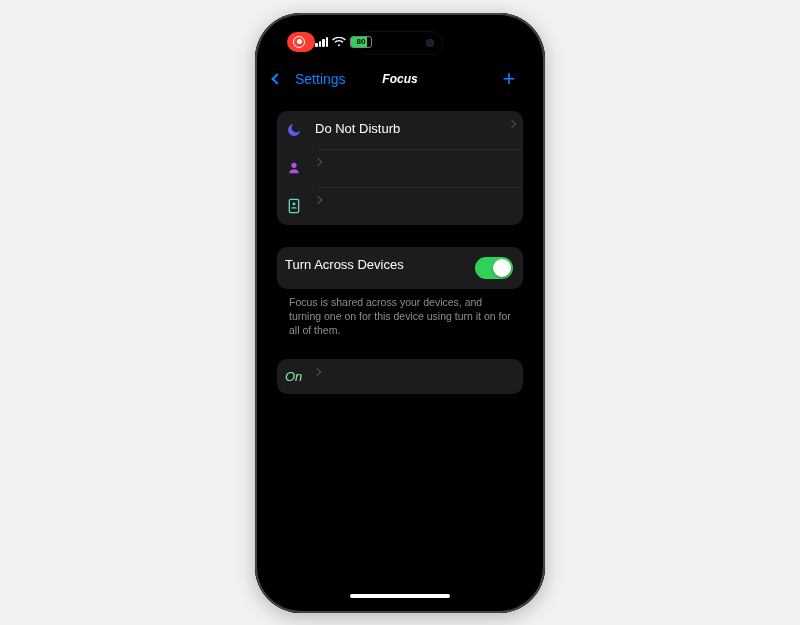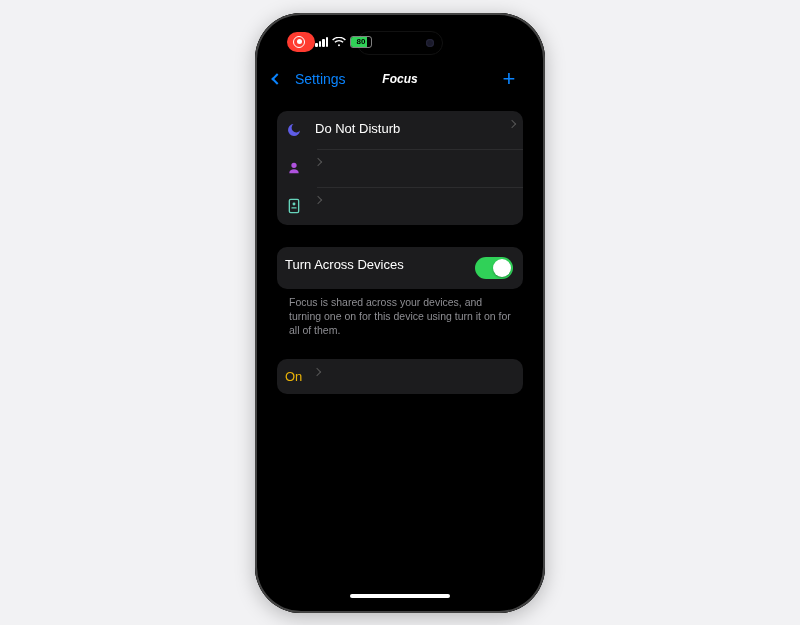--- a/index.html
+++ b/index.html
@@ -117,21 +117,21 @@
     padding:10px 8px;
     gap:12px;
     position:relative;
   }
   .row + .row::before {
     content:""; position:absolute; left:40px; right:0; top:0;
     height:1px; background:#2c2c2e;
   }
   .row-icon { width:18px; height:18px; display:flex; align-items:center; justify-content:center; flex:0 0 18px; }
   .row-label { flex:1; color:#fff; font-size:13px; }
-  .row-value { color:#eab308; font-size:13px; }
+  .row-value { color:#86efac; font-size:13px;font-style:italic; }
   .chev-right {
     width:6px; height:6px; border-right:1.5px solid #555; border-top:1.5px solid #555;
     transform: rotate(45deg);
   }
   .footer-text {
     color:#8e8e93; font-size:10.5px; line-height:1.35;
     padding:6px 12px 0;
   }
   .gap { height:22px; }
 

